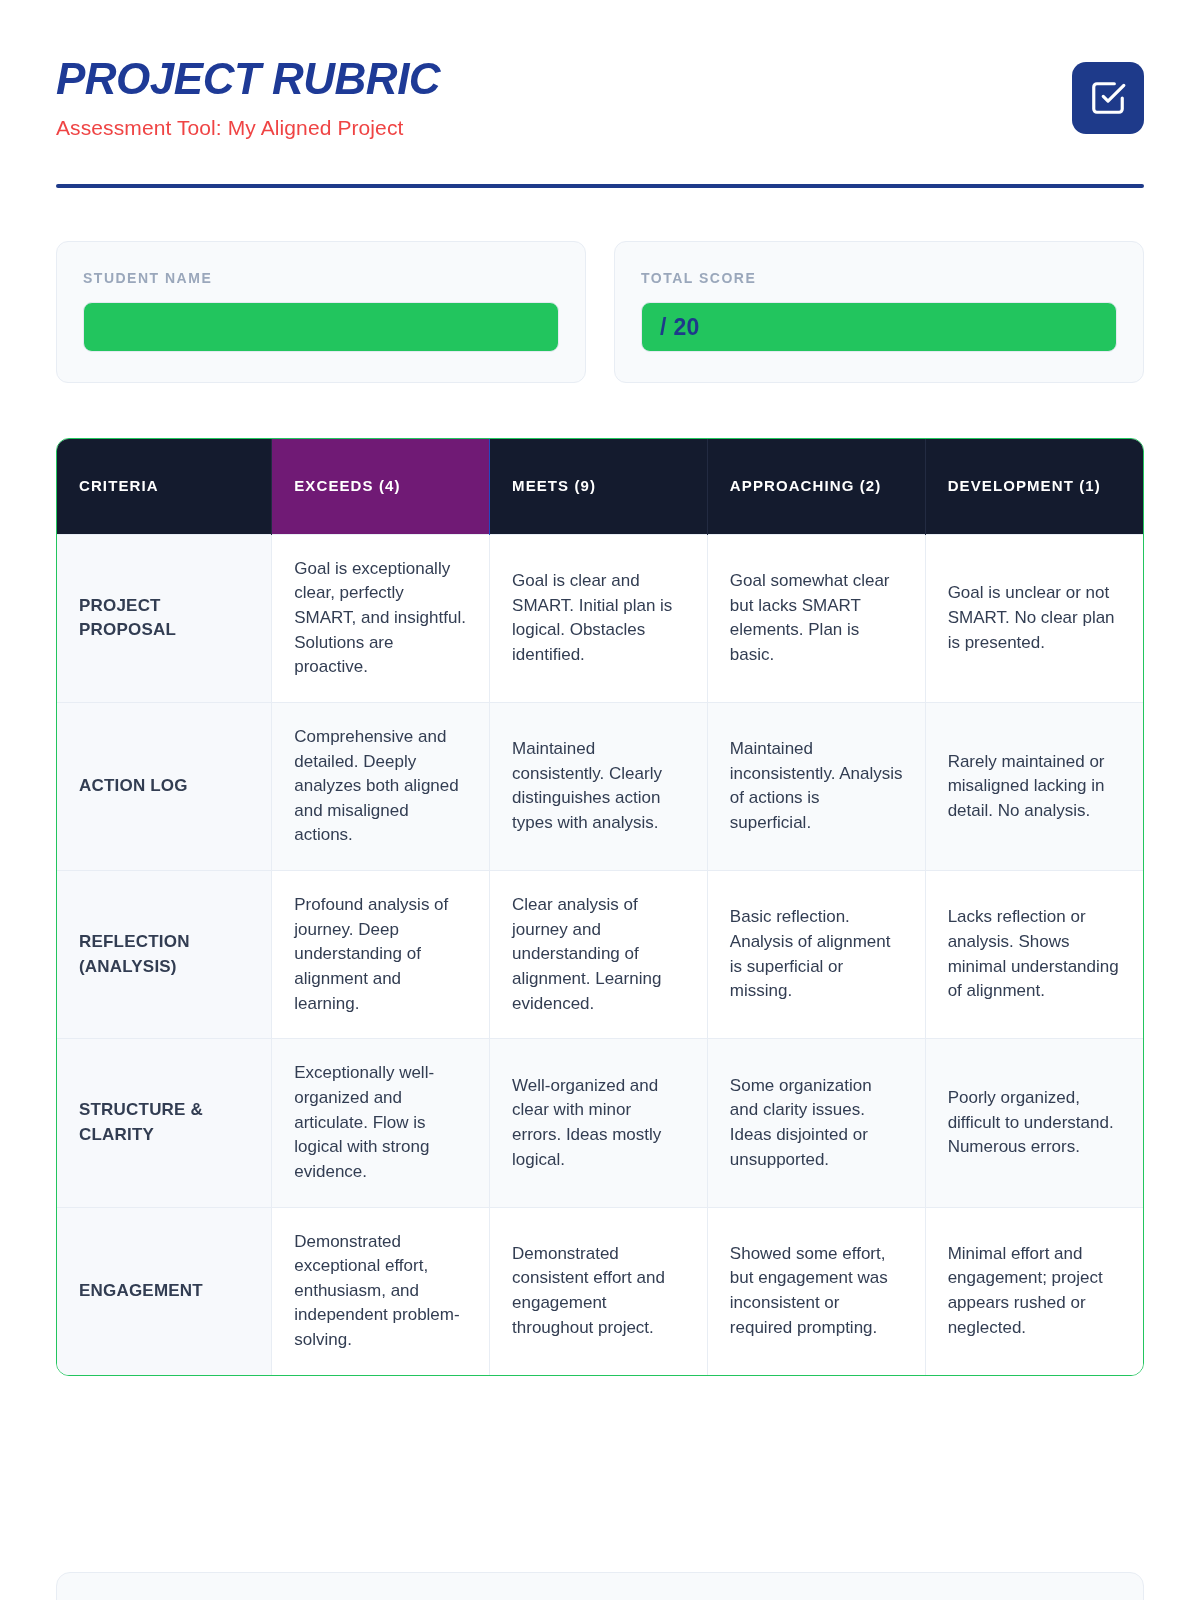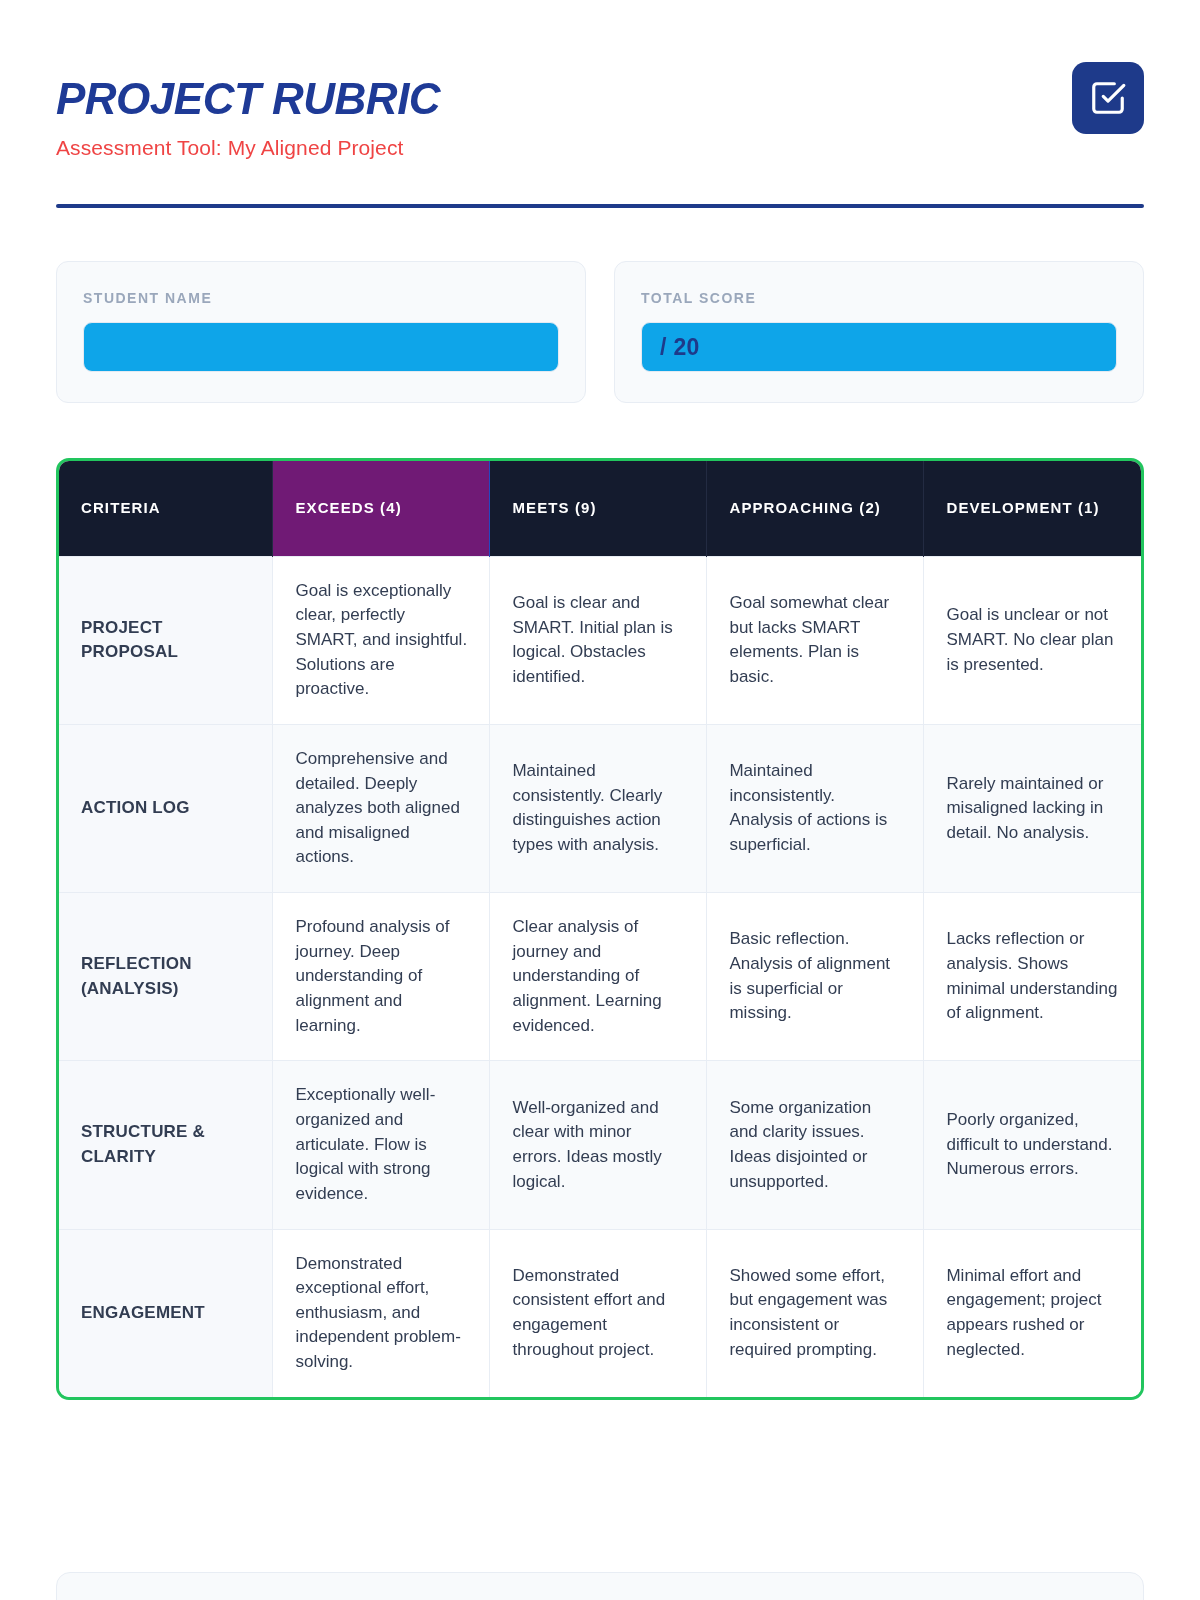--- a/index.html
+++ b/index.html
@@ -19,21 +19,21 @@
     padding: 0 56px;
   }
 
   
   .header {
     display: flex;
     align-items: flex-start;
     justify-content: space-between;
     padding-top: 52px;
   }
-  .header-text { padding-top: 4px; margin-top: 20px; }
+  .header-text { padding-top: 4px; }
 
   .doc-title {
     font-size: 44px;
     font-weight: bold;
     font-style: italic;
     letter-spacing: -0.5px;
     color: #1e3a96;
     line-height: 1.05;
   }
   .doc-subtitle {
@@ -78,37 +78,37 @@
   .meta-label {
     font-size: 14px;
     font-weight: bold;
     letter-spacing: 1.5px;
     color: #9aa7bb;
     text-transform: uppercase;
   }
   .meta-input {
     margin-top: 16px;
     height: 50px;
-    background: #0ea5e9;
+    background: #22c55e;
     border: 1px solid #e4eaf2;
     border-radius: 9px;
     display: flex;
     align-items: center;
     padding: 0 18px;
     font-size: 23px;
     font-weight: bold;
     color: #1e3a8a;
     letter-spacing: 0.3px;
     text-align: right;
   }
 
   
   .rubric-card {
     margin-top: 55px;
-    border: 3px solid #22c55e;
+    border: 1px solid #22c55e;
     border-radius: 13px;
     overflow: hidden;
     background: #ffffff;
   }
   table.rubric {
     width: 100%;
     border-collapse: collapse;
     table-layout: fixed;
   }
   table.rubric thead th {

